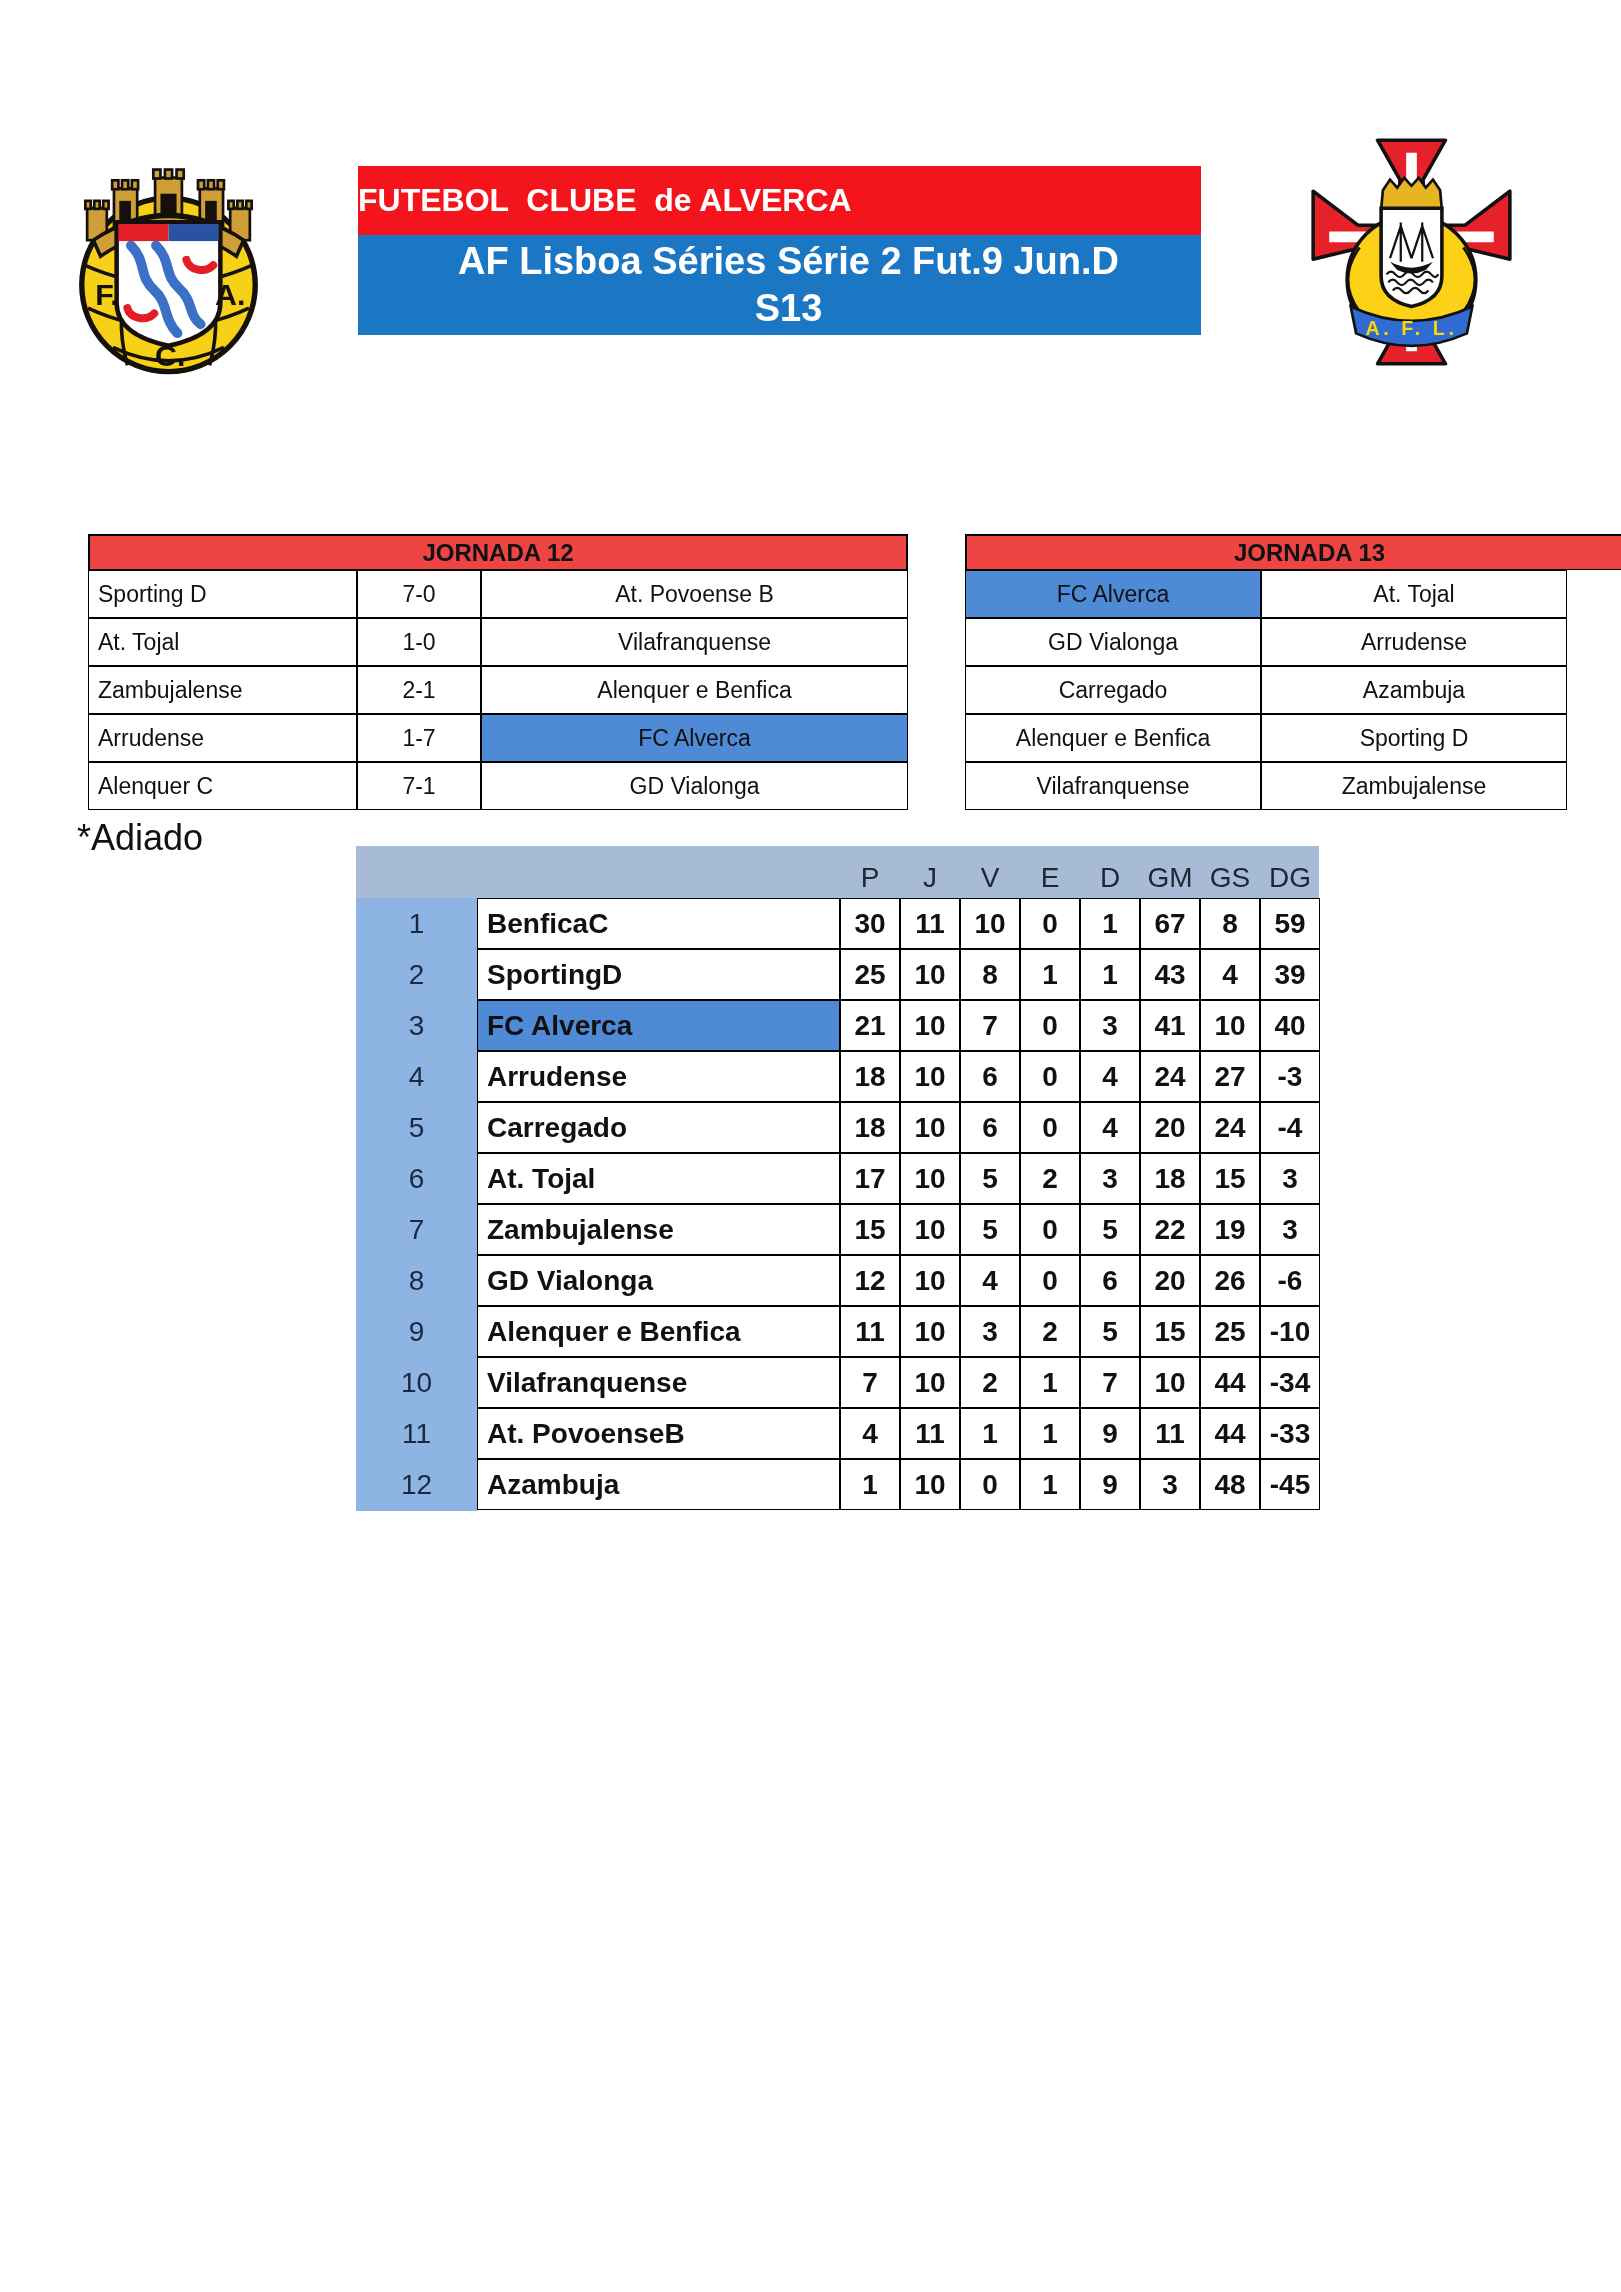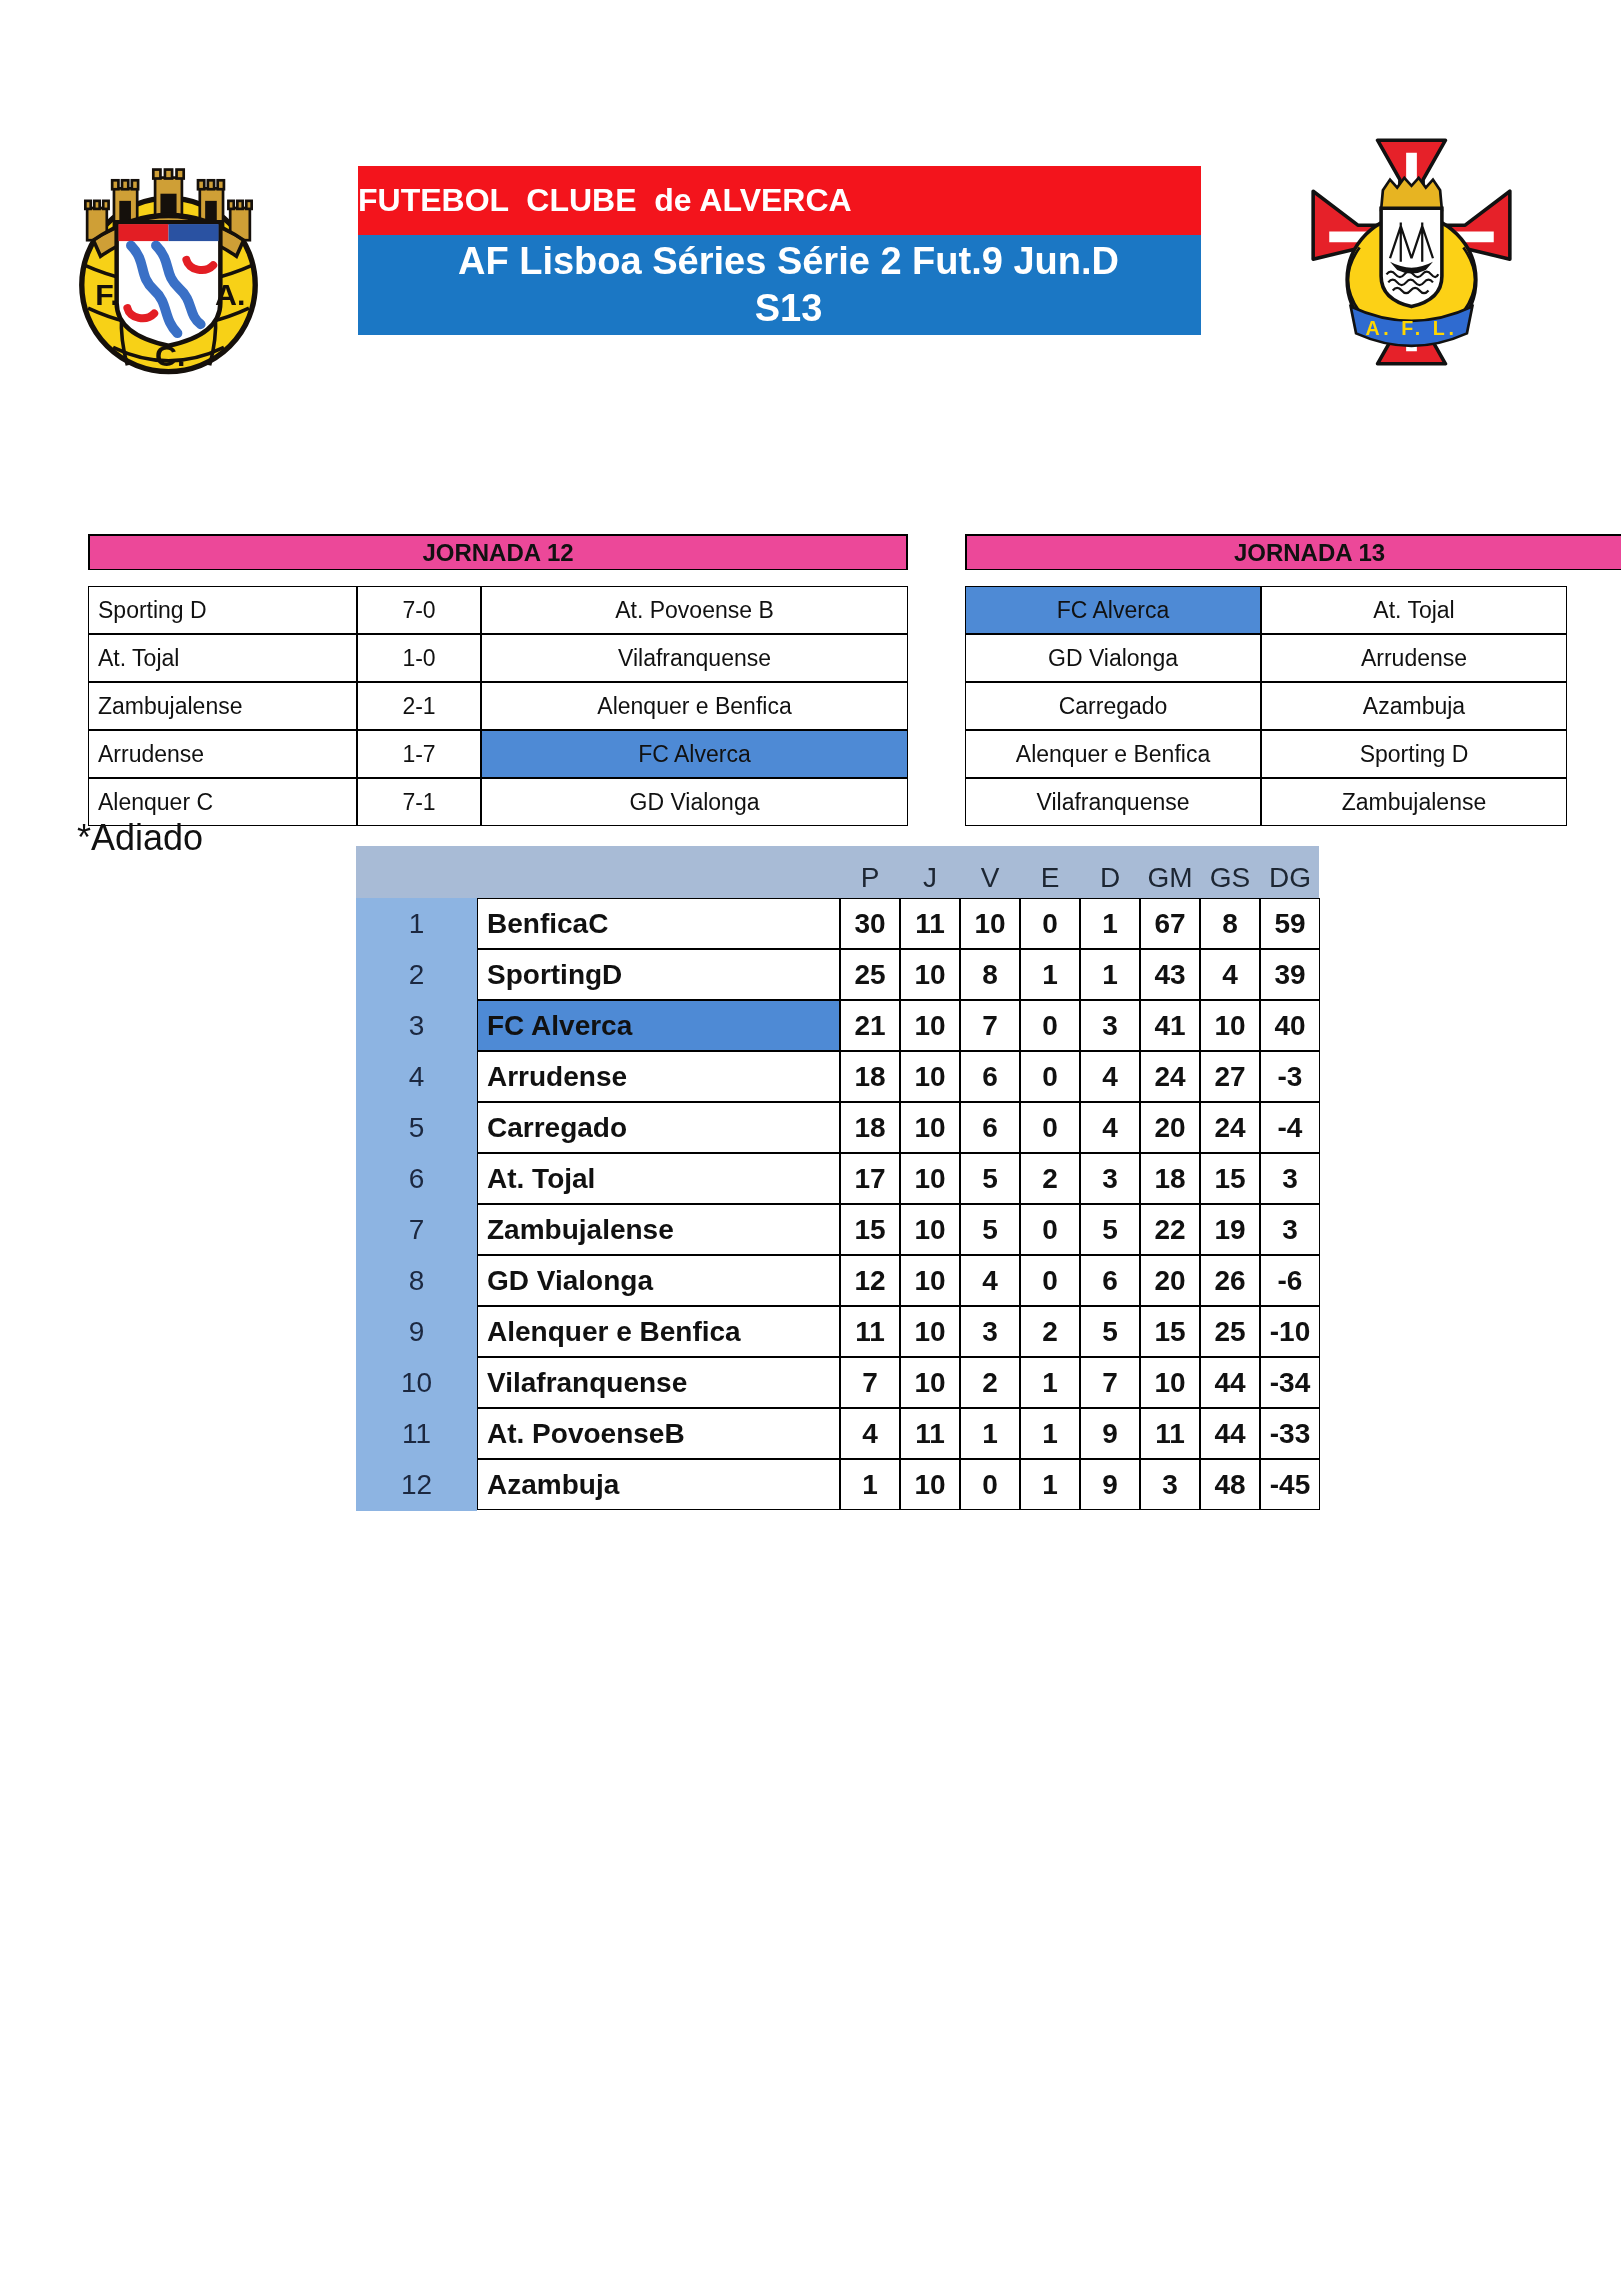--- a/index.html
+++ b/index.html
@@ -13,24 +13,24 @@
   .banner-red{height:69px;background:#f3141c;color:#fff;display:flex;align-items:center;
               font-weight:bold;font-size:32px;white-space:pre;}
   .banner-blue{height:100px;background:#1b77c4;color:#fff;font-weight:bold;font-size:38px;
                display:flex;flex-direction:column;align-items:center;justify-content:center;
                line-height:47px;white-space:pre;padding-left:18px;}
 
   
   .jtable{position:absolute;top:534px;}
   #j12{left:88px;width:820px;}
   #j13{left:965px;width:689px;}
-  .jtitle{height:36px;background:#ec4899;border:2.7px solid #000;border-bottom-width:0.9px;
+  .jtitle{height:36px;background:#ef4444;border:2.7px solid #000;border-bottom-width:0.9px;
           display:flex;align-items:center;justify-content:center;font-weight:bold;font-size:24px;
           box-sizing:border-box;}
-  .jgrid{display:grid;grid-auto-rows:48px;margin-top:16px;}
+  .jgrid{display:grid;grid-auto-rows:48px;}
   #j12 .jgrid{grid-template-columns:269px 124px 427px;}
   #j13 .jgrid{grid-template-columns:296px 306px;}
   .jcell{background:#fff;border:1.8px solid #000;box-sizing:border-box;display:flex;
          align-items:center;justify-content:center;font-size:23px;overflow:hidden;}
   .jcell.left{justify-content:flex-start;padding-left:9px;}
   .jcell.hl{background:#4e8ad5;}
 
   
   #note{position:absolute;left:77px;top:817px;font-size:36px;color:#111;}
 

